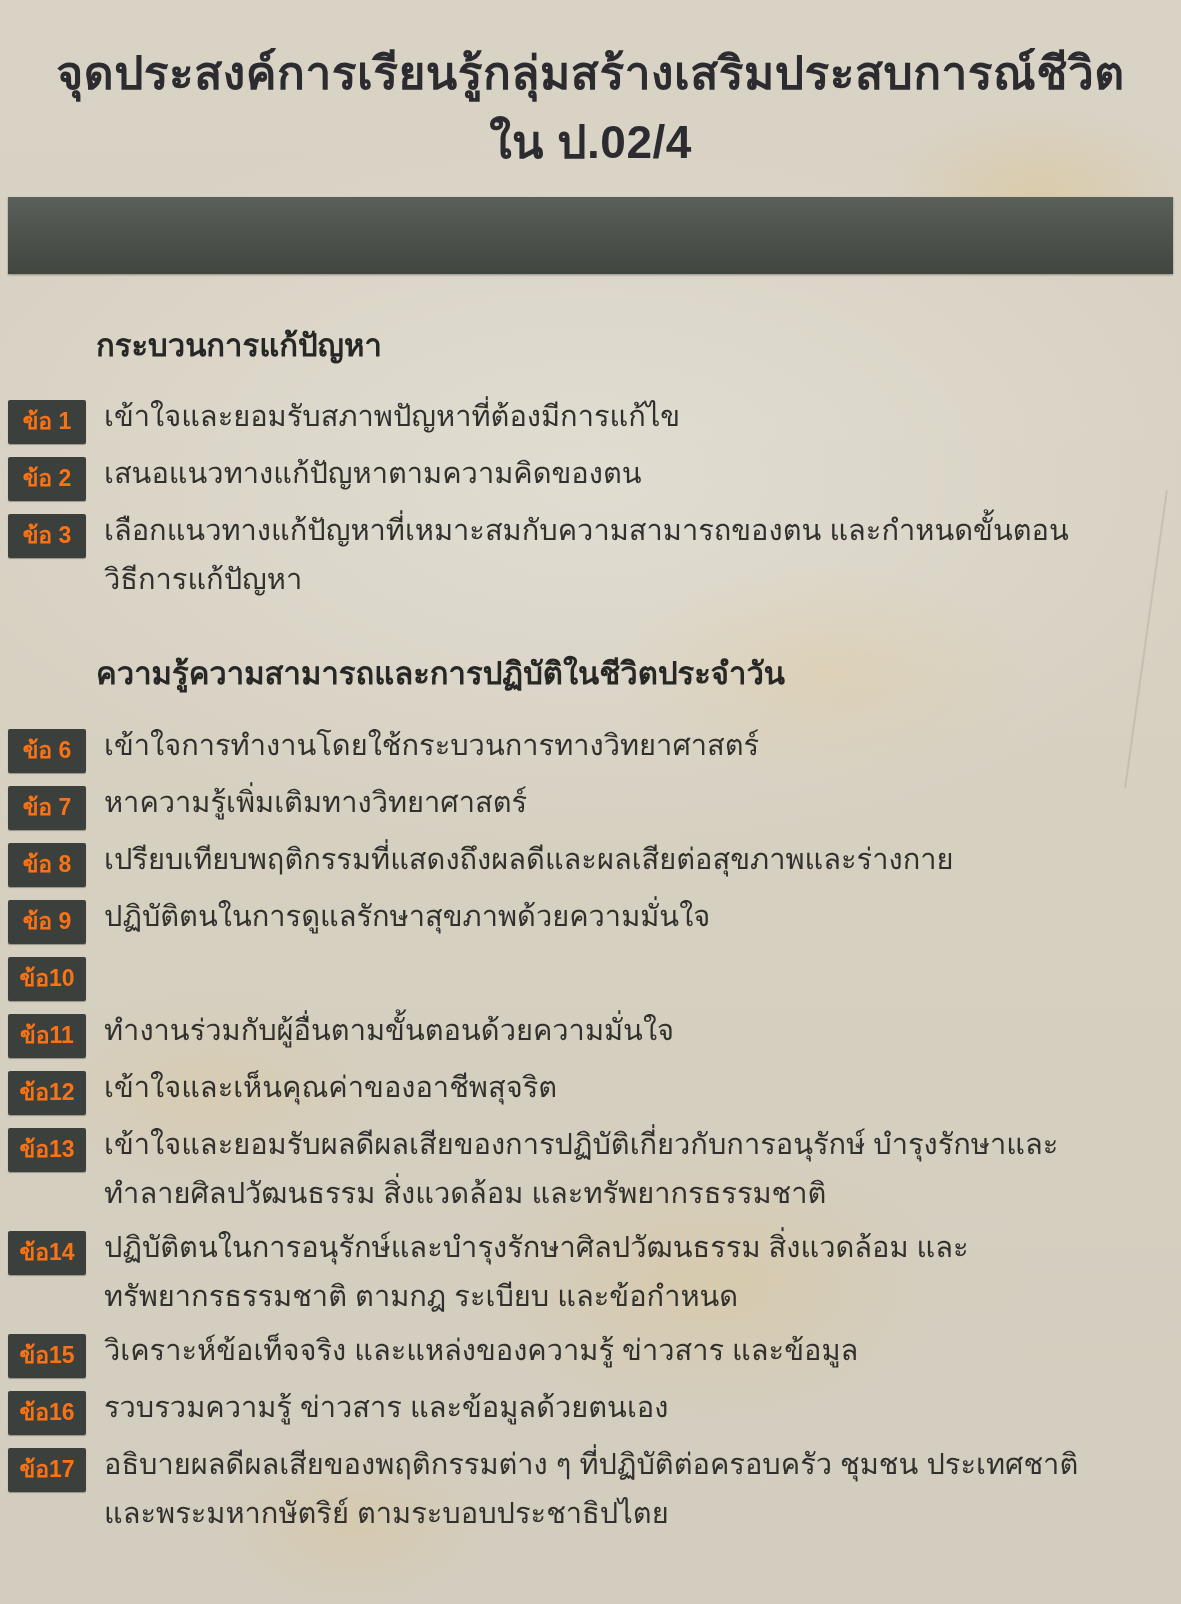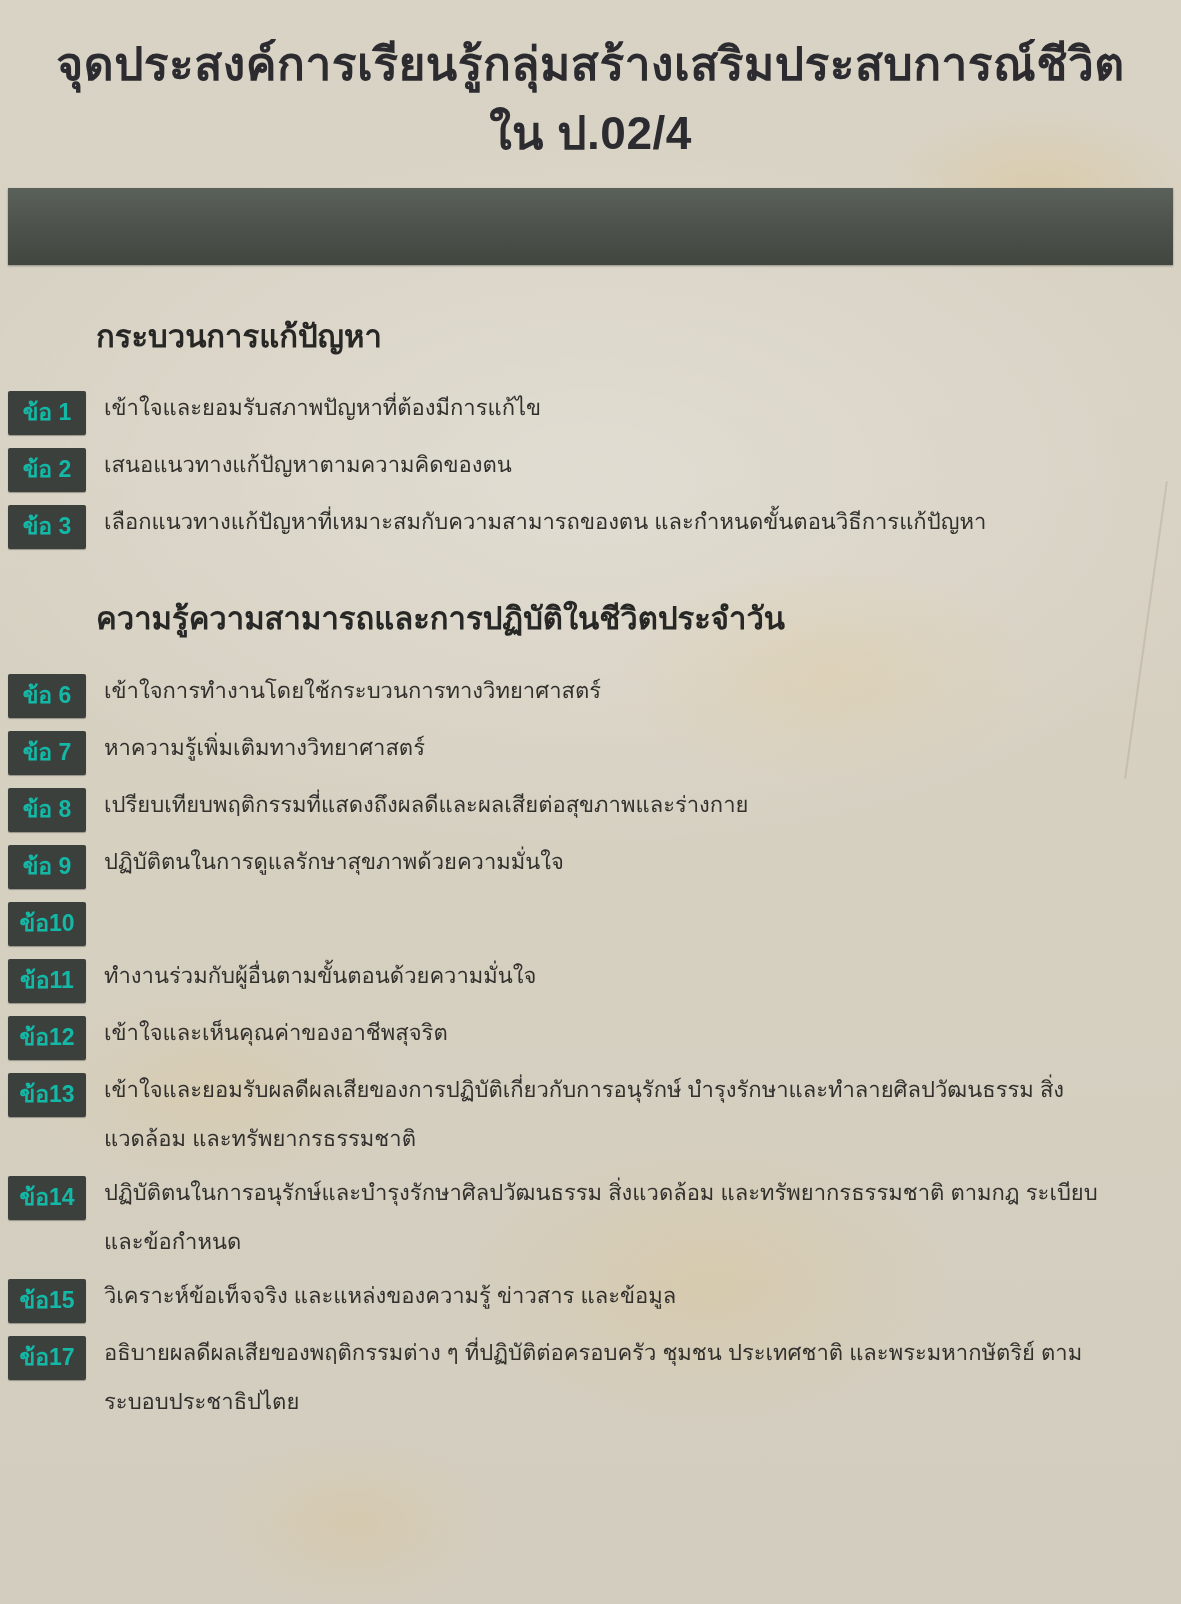--- a/index.html
+++ b/index.html
@@ -16,21 +16,21 @@
       radial-gradient(ellipse 260px 140px at 18% 68%, rgba(228,186,92,0.14), transparent 70%),
       radial-gradient(ellipse 340px 200px at 60% 80%, rgba(226,184,90,0.18), transparent 70%),
       radial-gradient(ellipse 200px 120px at 30% 95%, rgba(224,180,88,0.16), transparent 70%),
       radial-gradient(ellipse 900px 500px at 50% 30%, rgba(255,255,255,0.25), transparent 75%),
       linear-gradient(180deg, #d9d3c5 0%, #d6d0c1 55%, #d3cdbf 100%);
     color: #2e2d2b;
   }
   .page { position: relative; width: 100%; height: 100%; }
 
   .title {
-    margin: 0;
+    margin: 9px;
     padding: 30px 40px 0 40px;
     text-align: center;
     font-size: 46px;
     font-weight: bold;
     letter-spacing: 0.5px;
     color: #2b2b30;
     line-height: 1.5;
   }
 
   .header-band {
@@ -58,33 +58,33 @@
     display: flex;
     align-items: flex-start;
     margin-bottom: 5px;
   }
   .badge {
     flex: 0 0 auto;
     min-width: 62px;
     margin-top: 8px;
     padding: 3px 8px 5px 8px;
     background: #3b403c;
-    color: #14b8a6;
+    color: #f97316;
     font-size: 23px;
     font-weight: bold;
     text-align: center;
     border-radius: 2px;
     box-shadow: 0 1px 1px rgba(0,0,0,0.3);
     white-space: nowrap;
   }
   .row-text {
     flex: 1 1 auto;
     margin-left: 18px;
     padding-right: 40px;
-    font-size: 22px;
+    font-size: 29px;
     line-height: 49px;
     color: #31302d;
   }
 
   
   .crease {
     position: absolute;
     top: 480px;
     right: 34px;
     width: 2px;
@@ -171,20 +171,24 @@
   <div class="row">
     <span class="badge">ข้อ14</span>
     <span class="row-text">ปฏิบัติตนในการอนุรักษ์และบำรุงรักษาศิลปวัฒนธรรม สิ่งแวดล้อม และทรัพยากรธรรมชาติ ตามกฎ ระเบียบ และข้อกำหนด</span>
   </div>
 
   <div class="row">
     <span class="badge">ข้อ15</span>
     <span class="row-text">วิเคราะห์ข้อเท็จจริง และแหล่งของความรู้ ข่าวสาร และข้อมูล</span>
   </div>
 
+  <div class="row">
+    <span class="badge">ข้อ16</span>
+    <span class="row-text">รวบรวมความรู้ ข่าวสาร และข้อมูลด้วยตนเอง</span>
+  </div>
 
   <div class="row">
     <span class="badge">ข้อ17</span>
     <span class="row-text">อธิบายผลดีผลเสียของพฤติกรรมต่าง ๆ ที่ปฏิบัติต่อครอบครัว ชุมชน ประเทศชาติ และพระมหากษัตริย์ ตามระบอบประชาธิปไตย</span>
   </div>
 
 </div>
   </section>
 </div>
 

